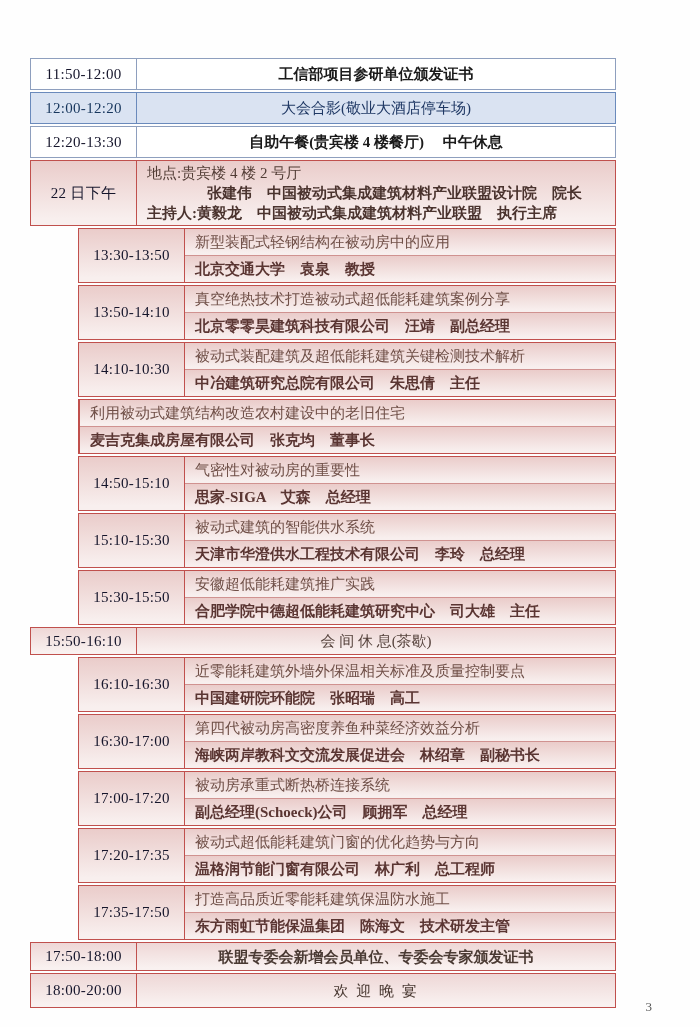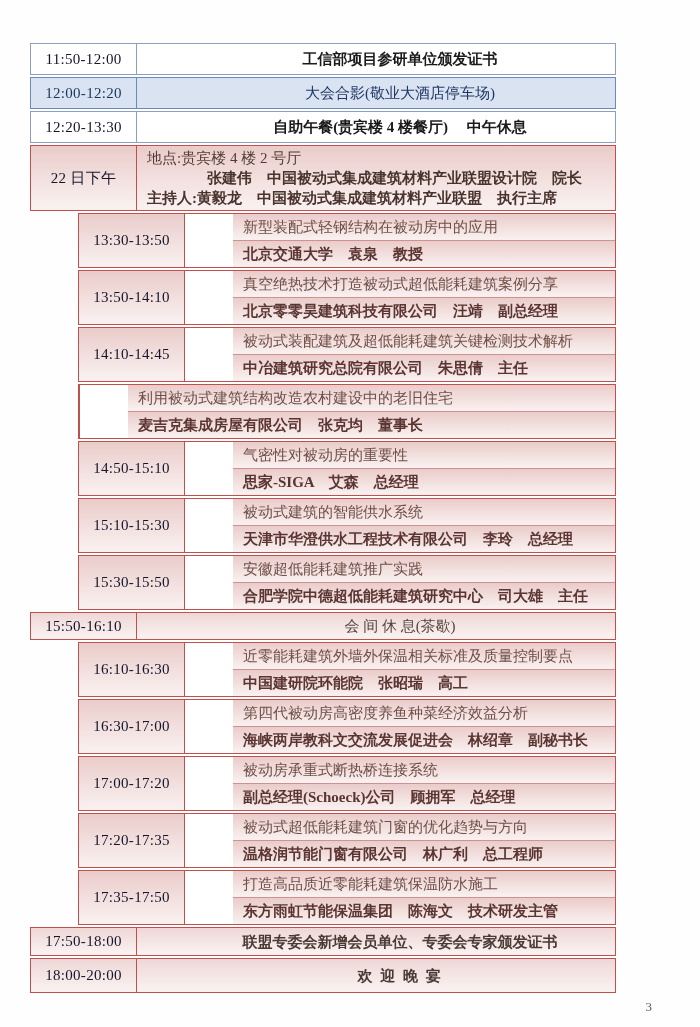--- a/index.html
+++ b/index.html
@@ -3,38 +3,38 @@
 <meta charset="utf-8">
 <style>
   html,body{margin:0;padding:0;}
   body{
     width:700px;height:1027px;
     background:#fefefe;
     position:relative;
     overflow:hidden;
     font-family:"Liberation Serif","DejaVu Serif",serif;
   }
-  .page{position:absolute;left:30px;top:43px;width:586px;}
+  .page{position:absolute;left:30px;top:58px;width:586px;}
   .row{
     display:flex;
     box-sizing:border-box;
     margin-bottom:2px;
     border:1px solid #c0504d;
     background:#fff;
   }
   .time{
     width:105px;flex:0 0 105px;
     display:flex;align-items:center;justify-content:center;
     font-size:15px;color:#15152b;
     letter-spacing:.3px;
   }
   .content{
     flex:1;min-width:0;
     border-left:1px solid #c0504d;
-    display:flex;flex-direction:column;justify-content:center;padding-left:48px;
+    display:flex;flex-direction:column;justify-content:center;
   }
   
   .row.white{height:32px;border-color:#8e9fbe;}
   .row.white .content{border-left-color:#8e9fbe;}
   .row.white .center-text{color:#1a1a1a;font-weight:bold;}
   
   .row.blue{height:32px;border-color:#6a8abc;background:#dae3f2;}
   .row.blue .content{border-left-color:#6a8abc;}
   .row.blue .time{color:#17365d;}
   .row.blue .center-text{color:#1f3864;font-weight:normal;}
@@ -61,21 +61,21 @@
   .row.session .time{background:linear-gradient(180deg,#eaccca 0%,#f8efee 92%);}
   
   .row.break,.row.ceremony,.row.banquet{
     background:linear-gradient(180deg,#eed7d6 0%,#f9f1f0 92%);
   }
   .row.break{height:28px;}
   .row.break .center-text{color:#55423c;}
   .row.ceremony{height:29px;}
   .row.ceremony .center-text{color:#4a3a33;font-weight:bold;}
   .row.banquet{height:35px;}
-  .row.banquet .center-text{color:#4a3a33;font-weight:bold;letter-spacing:2px;}
+  .row.banquet .center-text{color:#4a3a33;font-weight:normal;letter-spacing:2px;}
   
   .page-number{
     position:absolute;right:48px;bottom:12px;
     font-size:13px;color:#555;
   }
 </style>
 </head>
 <body>
 
 <div class="page">
@@ -114,21 +114,21 @@
         </div>
       </div>
       <div class="row session">
         <div class="time">13:50-14:10</div>
         <div class="content">
           <div class="topic">真空绝热技术打造被动式超低能耗建筑案例分享</div>
           <div class="speaker">北京零零昊建筑科技有限公司　汪靖　副总经理</div>
         </div>
       </div>
       <div class="row session">
-        <div class="time">14:10-14:45</div>
+        <div class="time">14:10-10:30</div>
         <div class="content">
           <div class="topic">被动式装配建筑及超低能耗建筑关键检测技术解析</div>
           <div class="speaker">中冶建筑研究总院有限公司　朱思倩　主任</div>
         </div>
       </div>
       <div class="row session">
         <div class="content">
           <div class="topic">利用被动式建筑结构改造农村建设中的老旧住宅</div>
           <div class="speaker">麦吉克集成房屋有限公司　张克均　董事长</div>
         </div>

